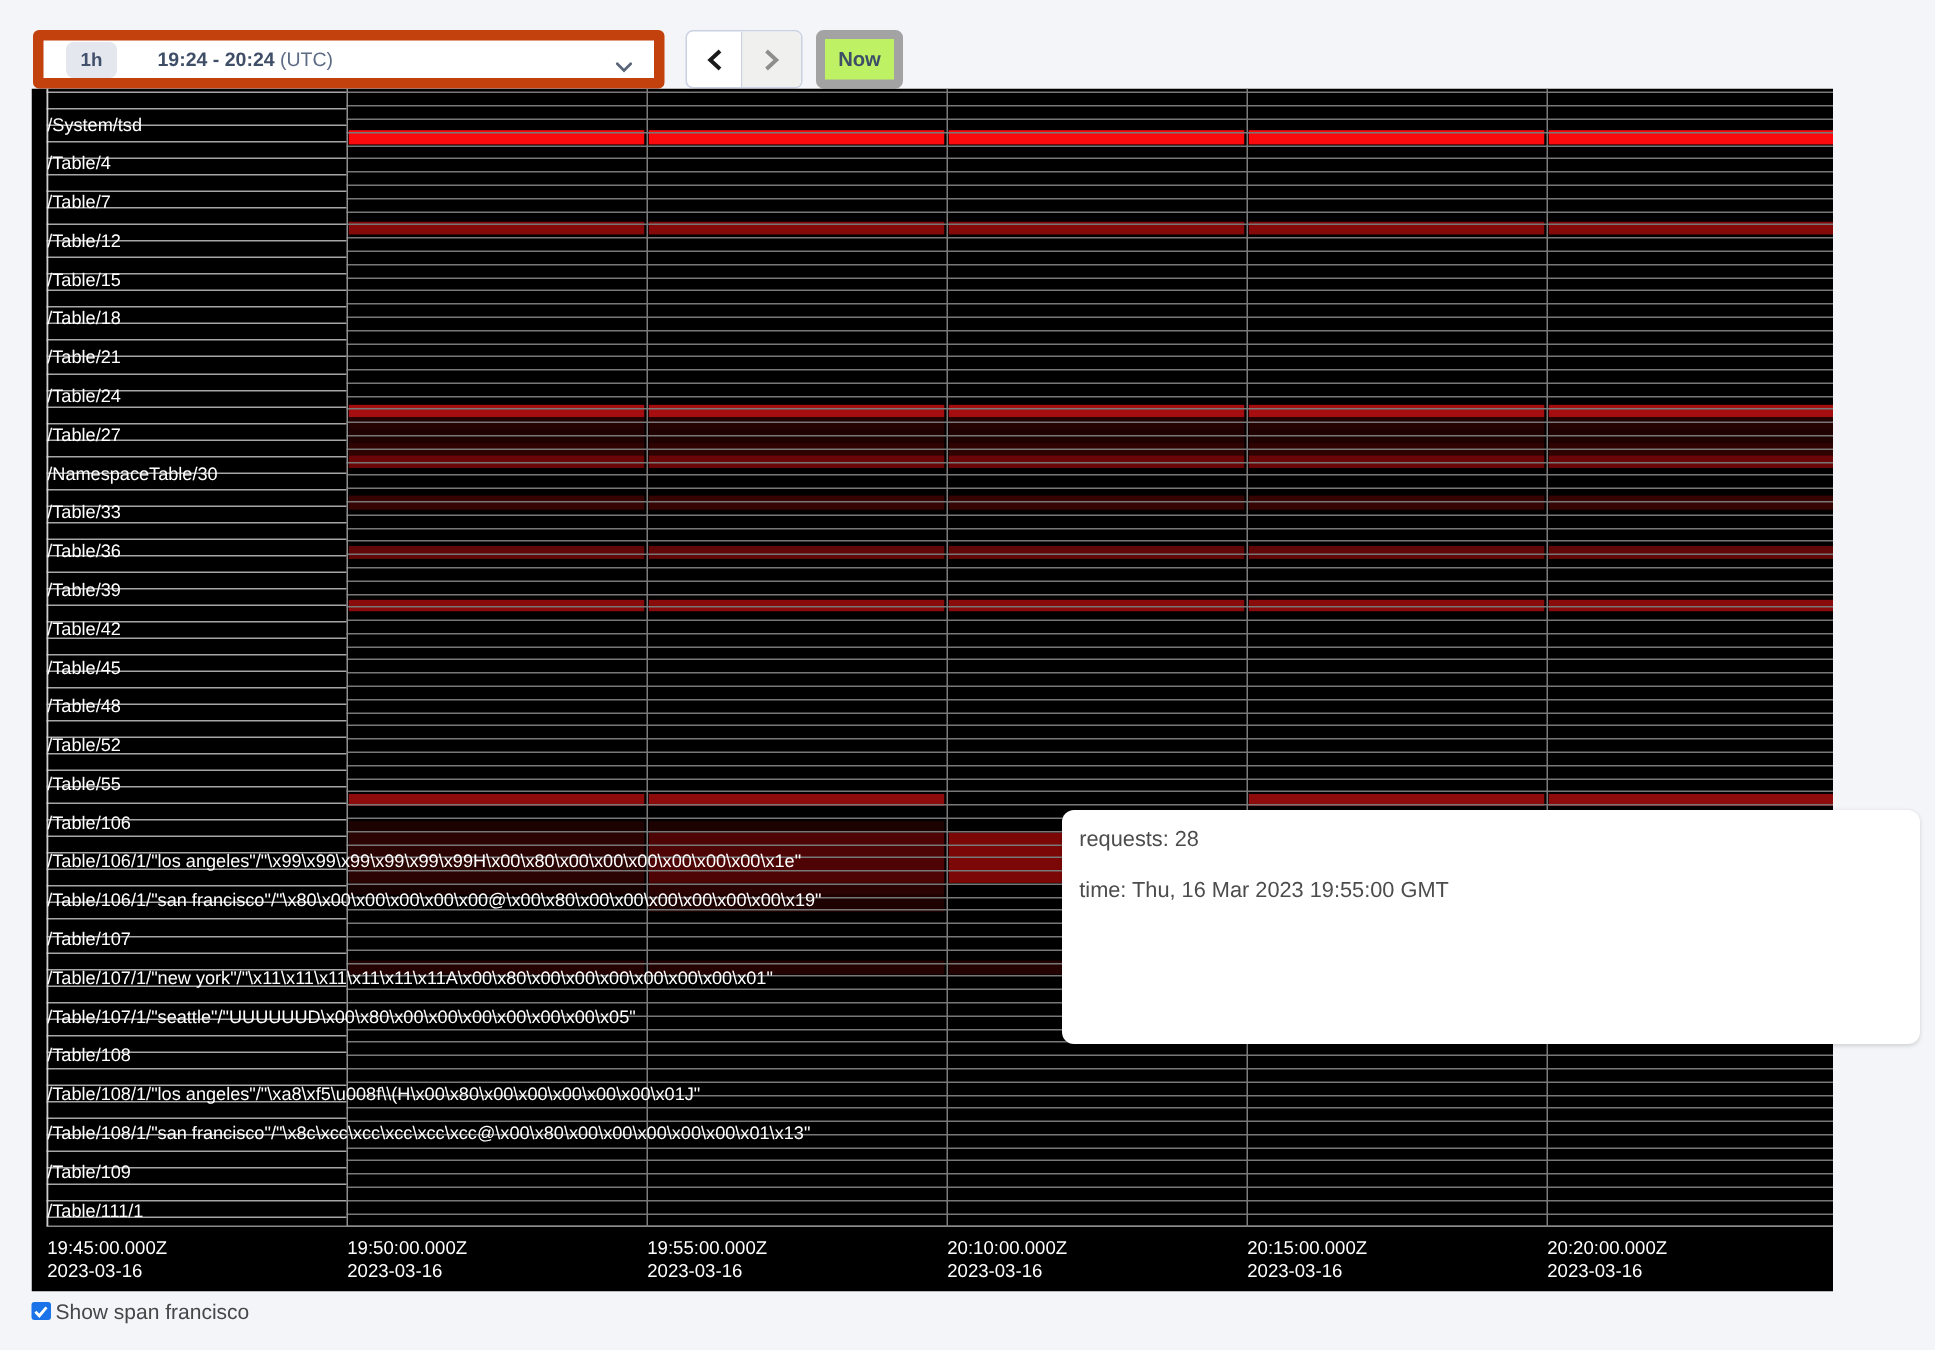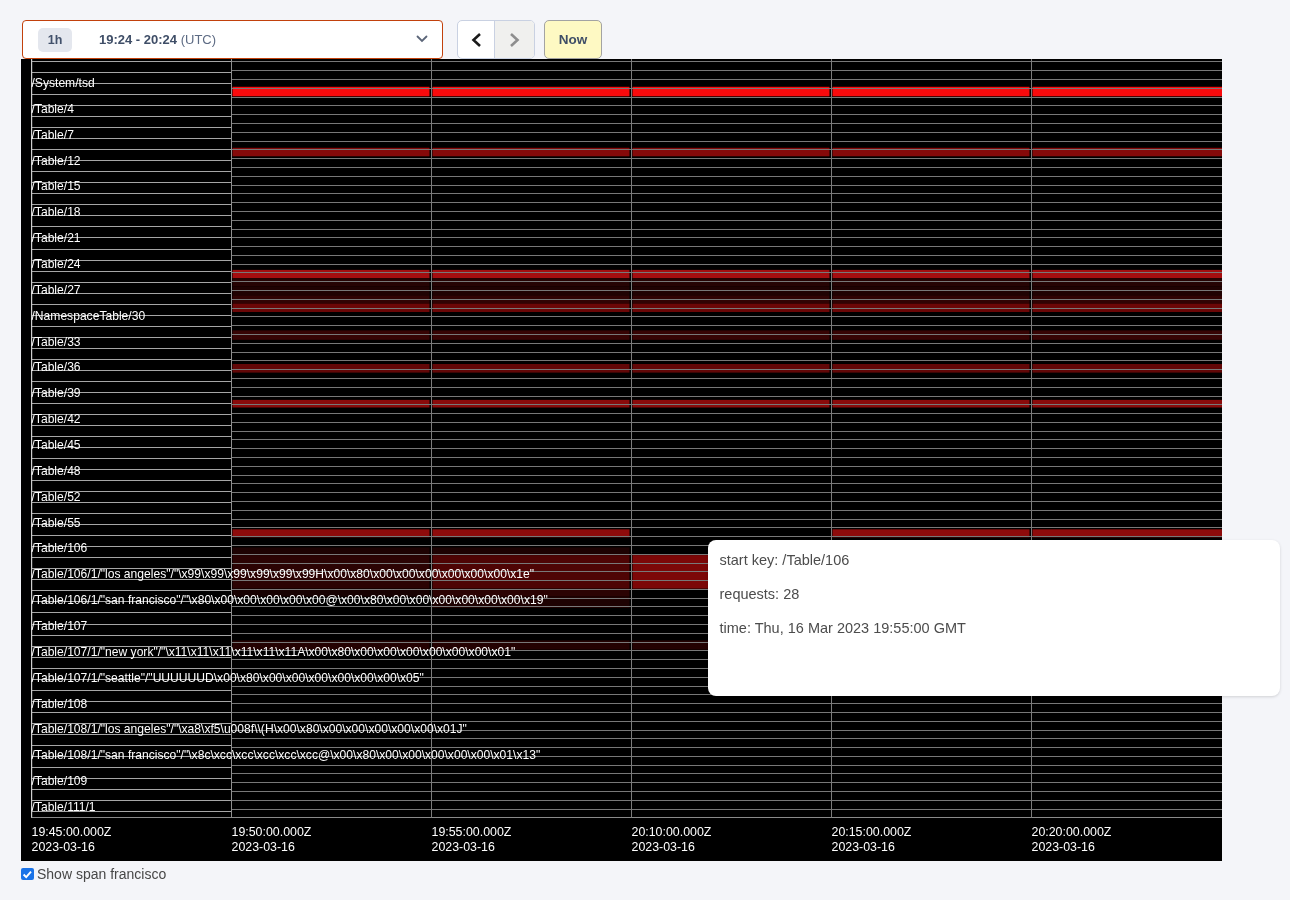--- a/index.html
+++ b/index.html
@@ -1,23 +1,23 @@
 <!DOCTYPE html>
 <html><head><meta charset="utf-8"><style>
 *{margin:0;padding:0;box-sizing:border-box}
 html,body{width:1290px;height:900px;background:#f4f5f9;font-family:"Liberation Sans",sans-serif;position:relative;overflow:hidden}
-.tsel{position:absolute;left:22px;top:20px;width:421px;height:39px;background:#fff;border:1px solid #c2410c;border-radius:4px;display:flex;align-items:center}
+.tsel{position:absolute;left:22px;top:20px;width:421px;height:39px;background:#fff;border:7px solid #c2410c;border-radius:4px;display:flex;align-items:center}
 .badge{margin-left:15px;background:#e4e7ee;border-radius:5px;width:34px;height:24px;display:flex;align-items:center;justify-content:center;font-size:12.5px;font-weight:bold;color:#42516b}
 .trange{margin-left:27px;font-size:13px;font-weight:bold;color:#3f4e67}
 .trange span{font-weight:normal;color:#5d6b84}
 .dd{position:absolute;right:14px;top:14px}
 .btngrp{position:absolute;left:457px;top:20px;width:78px;height:39px;border:1px solid #c9d1e2;border-radius:5px;background:#fff;display:flex;overflow:hidden}
 .btngrp .b1{width:38px;height:100%;display:flex;align-items:center;justify-content:center;border-right:1px solid #c9d1e2}
 .btngrp .b2{width:40px;height:100%;display:flex;align-items:center;justify-content:center;background:#f0f0ee}
-.nowbtn{position:absolute;left:544px;top:20px;width:58px;height:39px;border:1px solid #a3a3a3;border-radius:5px;background:#fef9c3;color:#3f4e67;font-size:13.5px;font-weight:bold;display:flex;align-items:center;justify-content:center}
+.nowbtn{position:absolute;left:544px;top:20px;width:58px;height:39px;border:6px solid #a3a3a3;border-radius:5px;background:#bef264;color:#3f4e67;font-size:13.5px;font-weight:bold;display:flex;align-items:center;justify-content:center}
 .tooltip{position:absolute;left:708px;top:540px;width:572px;height:156px;background:#fff;border-radius:8px;box-shadow:0 1px 3px rgba(0,0,0,.15);font-size:14.5px;color:#4c4c4c;padding:3px 0 0 11.5px;line-height:34px}
 .tooltip div{white-space:nowrap}
 .chkrow{position:absolute;left:21px;top:866px;display:flex;align-items:center;font-size:14px;color:#474747}
 .chk{width:12.5px;height:12.5px;background:#1a73e8;border-radius:2px;margin-right:3.5px;position:relative}
 </style></head><body>
 <div class="tsel">
   <div class="badge">1h</div>
   <div class="trange">19:24 - 20:24 <span>(UTC)</span></div>
   <svg class="dd" width="12" height="8">
       <path d="M1.5 1.5 L6 6 L10.5 1.5" stroke="#5b6578" stroke-width="1.8" fill="none" stroke-linecap="round"></path>
@@ -310,21 +310,20 @@
       <text x="410.5" y="792">2023-03-16</text>
       <text x="610.5" y="777">20:10:00.000Z</text>
       <text x="610.5" y="792">2023-03-16</text>
       <text x="810.5" y="777">20:15:00.000Z</text>
       <text x="810.5" y="792">2023-03-16</text>
       <text x="1010.5" y="777">20:20:00.000Z</text>
       <text x="1010.5" y="792">2023-03-16</text>
     </g>
   </svg>
 <div class="tooltip">
-  <div>start key: /Table/106</div>
   <div>requests: 28</div>
   <div>time: Thu, 16 Mar 2023 19:55:00 GMT</div>
 </div>
 <div class="chkrow">
   <div class="chk">
       <svg width="12.5" height="12.5" style="position:absolute;left:0;top:0">
         <path d="M2.6 6.5 L5.2 9.2 L10 3.6" stroke="#fff" stroke-width="1.9" fill="none"></path>
       </svg>
     </div>
   <span>Show span francisco</span>

